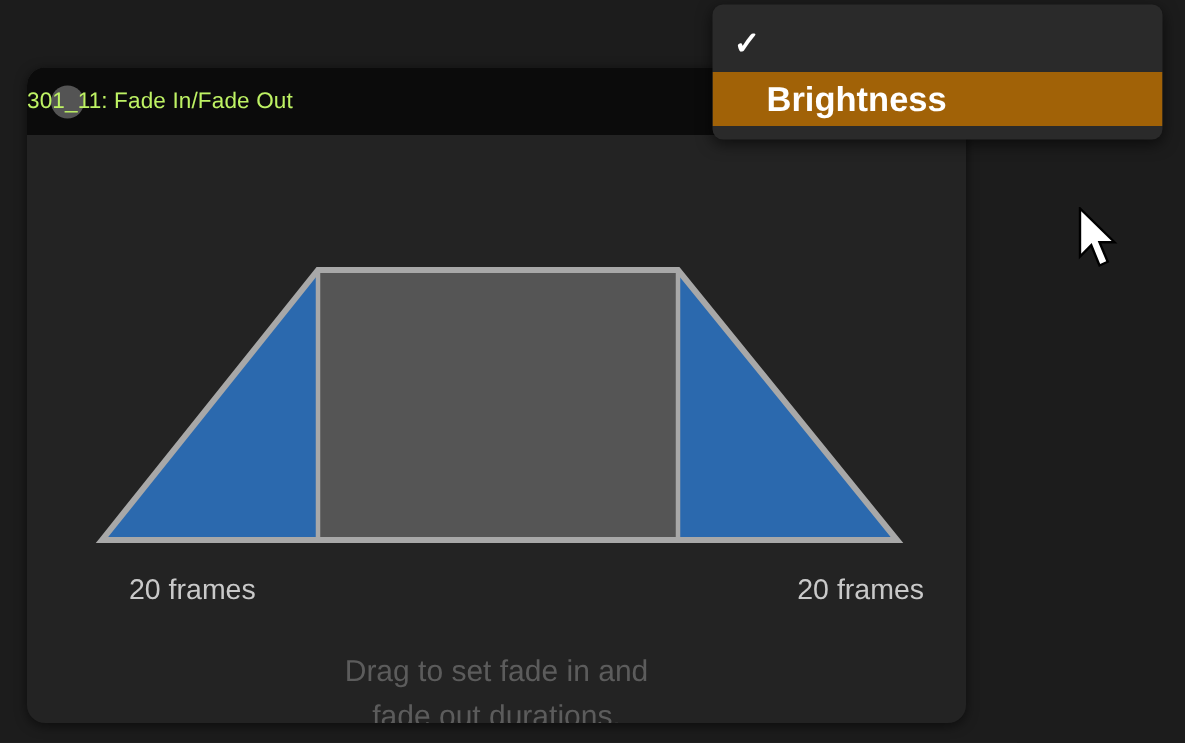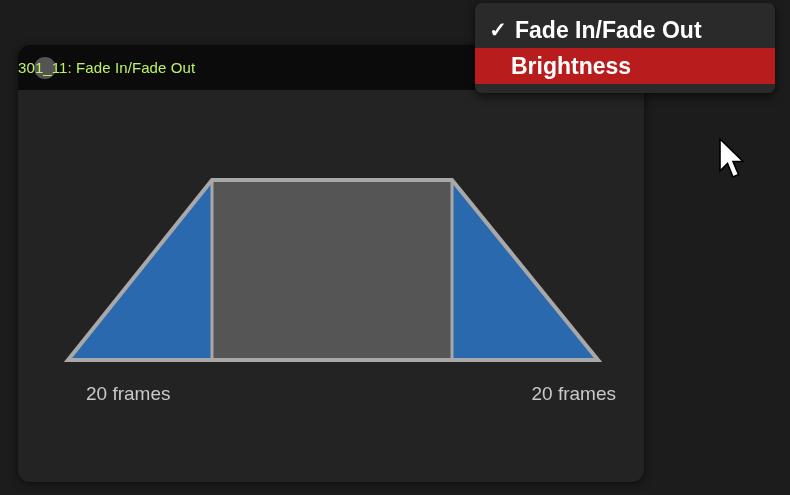--- a/index.html
+++ b/index.html
@@ -118,21 +118,21 @@
     position: relative;
     height: 36px;
     line-height: 36px;
     color: #ffffff;
     font-size: 23px;
     font-weight: bold;
     padding-left: 40px;
     white-space: nowrap;
   }
   .menu-item.selected-row {
-    background: #b91c1c;
+    background: #a16207;
     padding-left: 36px;
   }
   .menu-check {
     position: absolute;
     left: 12px;
     top: 0;
     width: 22px;
     height: 36px;
     line-height: 36px;
     color: #ffffff;
@@ -176,29 +176,32 @@
 
       <line x1="434" y1="90" x2="434" y2="270" stroke="#a8a8a8" stroke-width="3"></line>
 
       <line x1="50" y1="270" x2="580" y2="270" stroke="#a8a8a8" stroke-width="4"></line>
     </svg>
   </div>
 
   <div id="frames-left">20 frames</div>
   <div id="frames-right">20 frames</div>
 
+  <div id="hint-text">
+    <span>Drag to set fade in and</span>
+    <span>fade out durations.</span>
+  </div>
 
 </div>
 
 <div id="effect-menu">
 
 
   <div class="menu-item">
     <span class="menu-check">✓</span>
-    <span>Fade In/Fade Out</span>
   </div>
 
 
   <div class="menu-item selected-row">
     
     <span>Brightness</span>
   </div>
 
 </div>
 

